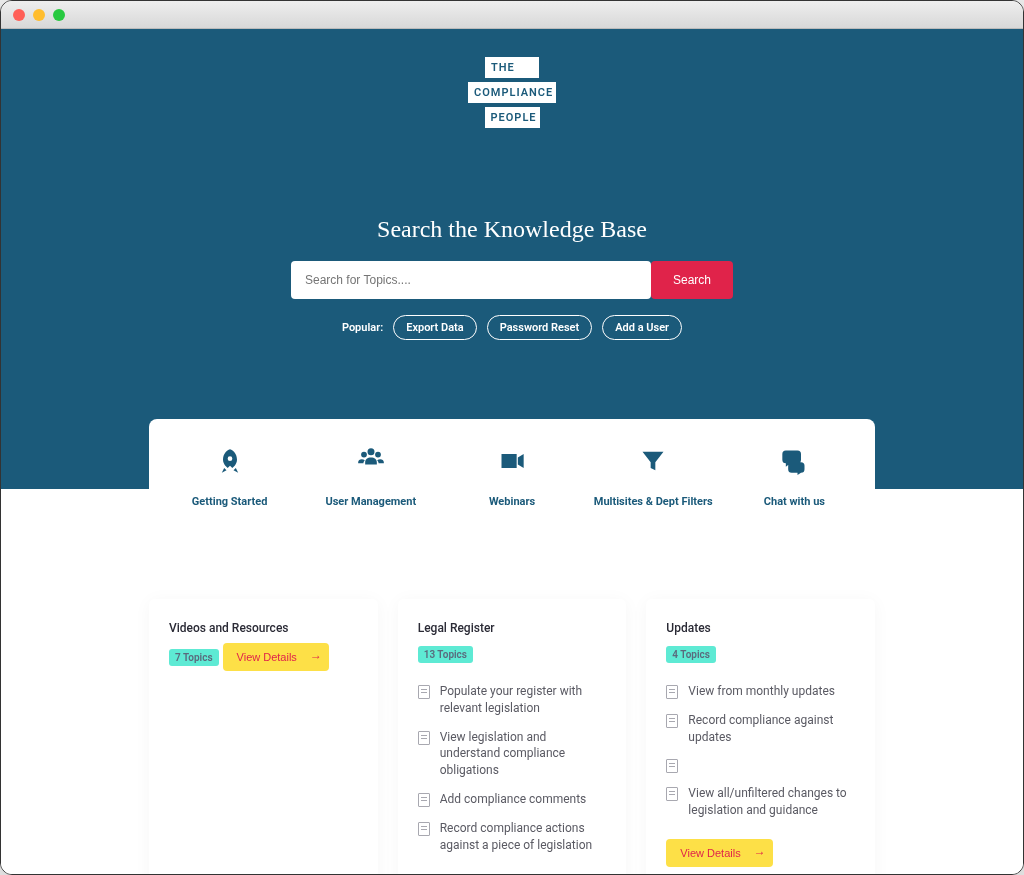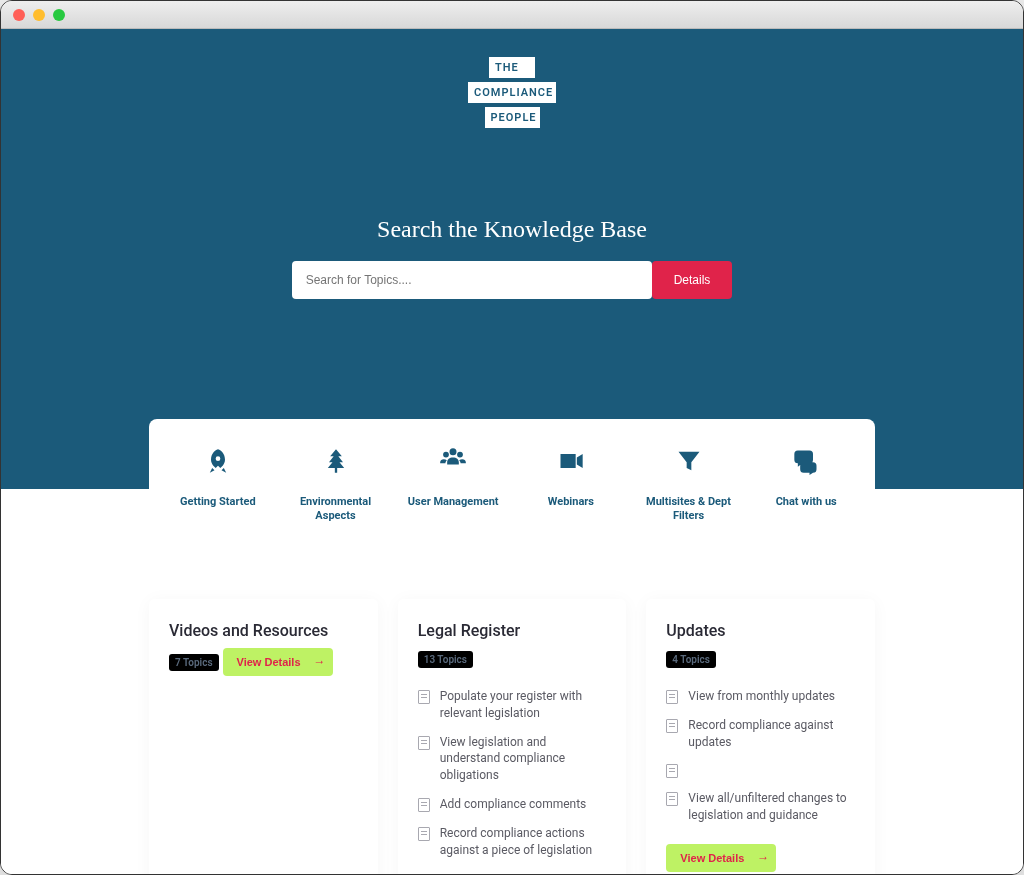--- a/index.html
+++ b/index.html
@@ -51,21 +51,21 @@
   margin-bottom: 88px;
 }
 .logo-block {
   background: #fff;
   color: #1b5a7a;
   font-size: 11px;
   font-weight: 600;
   letter-spacing: 1px;
   padding: 4px 6px;
 }
-.logo-block.l1 { width: 46px; }
+.logo-block.l1 { width: 54px; }
 .logo-block.l2 { width: 88px; }
 .logo-block.l3 { width: 55px; }
 .hero-title {
   text-align: center;
   font-size: 24px;
   font-weight: 400;
   margin-bottom: 18px;
   font-family: Georgia, serif;
 }
 .search-row {
@@ -149,28 +149,28 @@
   gap: 20px;
 }
 .card {
   flex: 1;
   background: #fff;
   border-radius: 6px;
   padding: 22px 20px 22px 20px;
   box-shadow: 0 2px 18px rgba(0,0,0,0.04);
 }
 .card-title {
-  font-size: 16px;
+  font-size: 12px;
   font-weight: 500;
   color: #2a2a35;
   margin-bottom: 8px;
 }
 .topic-badge {
   display: inline-block;
-  background: #000000;
+  background: #5eead4;
   color: #5a6a7d;
   font-size: 10px;
   font-weight: 600;
   padding: 3px 6px;
   border-radius: 3px;
   margin-bottom: 20px;
 }
 .topic-list {
   list-style: none;
   margin-bottom: 20px;
@@ -198,27 +198,27 @@
   content: "";
   position: absolute;
   left: 2px;
   right: 2px;
   height: 1px;
   background: #a8a8b0;
 }
 .doc-icon::before { top: 3px; }
 .doc-icon::after { top: 6px; }
 .details-btn {
-  background: #bef264;
+  background: #fde047;
   color: #e0234a;
   border: none;
   border-radius: 4px;
   padding: 8px 14px;
   font-size: 11px;
-  font-weight: 700;
+  font-weight: 400;
   cursor: pointer;
   display: inline-flex;
   align-items: center;
   gap: 8px;
 }
 .arrow-right {
   display: inline-block;
   width: 10px;
   height: 8px;
   position: relative;
@@ -249,43 +249,41 @@
       <div class="logo">
         <div class="logo-block l1">THE</div>
         <div class="logo-block l2">COMPLIANCE</div>
         <div class="logo-block l3">PEOPLE</div>
       </div>
 
       <h1 class="hero-title">Search the Knowledge Base</h1>
 
       <div class="search-row">
         <input class="search-input" type="text" placeholder="Search for Topics...." style="">
-        <button class="search-btn">Details</button>
-      </div>
-
+        <button class="search-btn">Search</button>
+      </div>
+
+      <div class="popular-row">
+        <span class="popular-label">Popular:</span>
+        <span class="pill">Export Data</span>
+        <span class="pill">Password Reset</span>
+        <span class="pill">Add a User</span>
+      </div>
 
       <div class="category-panel">
 
         <div class="cat-item">
           <div class="cat-icon">
             <svg viewBox="0 0 24 24">
                 <path d="M12 2c3 1 6 4 6 9 0 2-1 4-2 5l-2 2-2-2-2 2-2-2c-1-1-2-3-2-5 0-5 3-8 6-9zm0 6a2 2 0 100 4 2 2 0 000-4zM7 18l-2 4 4-2zm10 0l2 4-4-2z"></path>
               </svg>
           </div>
           <div class="cat-label">Getting Started</div>
         </div>
 
-        <div class="cat-item">
-          <div class="cat-icon">
-            <svg viewBox="0 0 24 24">
-                <path d="M12 2l5 6h-3l4 5h-3l4 5H5l4-5H6l4-5H7l5-6zm-1 16h2v4h-2z"></path>
-              </svg>
-          </div>
-          <div class="cat-label">Environmental Aspects</div>
-        </div>
 
         <div class="cat-item">
           <div class="cat-icon">
             <svg viewBox="0 0 24 24">
                 <path d="M12 7a3 3 0 110-6 3 3 0 010 6zm-6 2a2.5 2.5 0 110-5 2.5 2.5 0 010 5zm12 0a2.5 2.5 0 110-5 2.5 2.5 0 010 5zM12 9c3 0 5 1.5 5 4v2H7v-2c0-2.5 2-4 5-4zm-8 1.5c1 0 2 .3 2.7.8C6 12 5.5 13 5.5 14H1v-1c0-1.5 1.5-2.5 3-2.5zm16 0c1.5 0 3 1 3 2.5v1h-4.5c0-1-.5-2-1.2-2.7.7-.5 1.7-.8 2.7-.8z"></path>
               </svg>
           </div>
           <div class="cat-label">User Management</div>
         </div>
 

